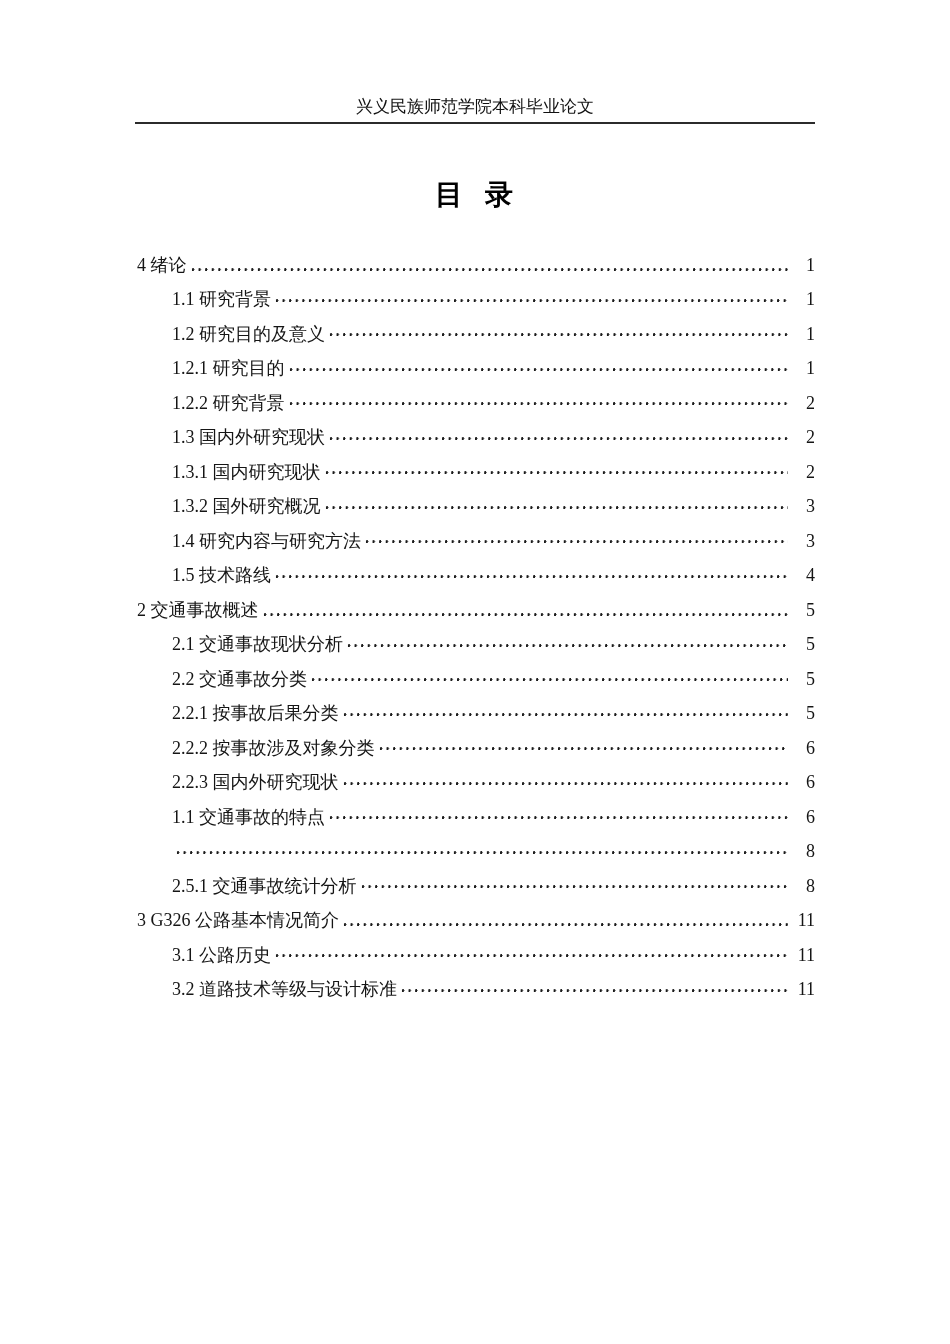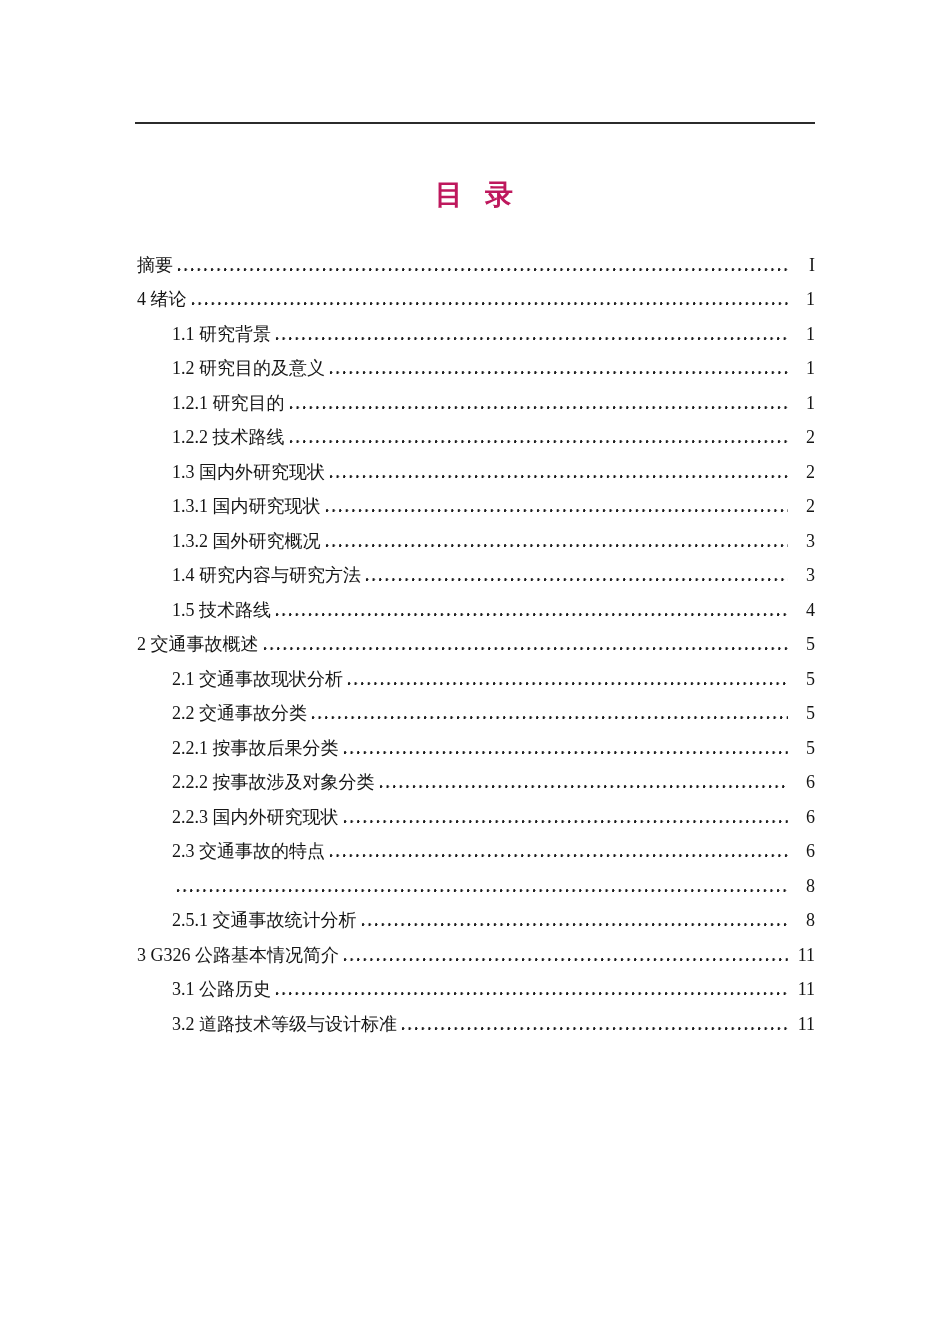--- a/index.html
+++ b/index.html
@@ -41,39 +41,40 @@
   .toc-title {
     position: absolute;
     top: 176px;
     left: 135px;
     right: 135px;
     text-align: center;
     font-size: 28px;
     font-weight: bold;
     letter-spacing: 2px;
     word-spacing: 10px;
-    color: #be185d;
+    color: #000000;
     font-family: "Liberation Sans", "DejaVu Sans", sans-serif;
   }
   .toc-list {
     position: absolute;
     top: 256px;
     left: 137px;
     width: 678px;
   }
   .toc-row {
     display: flex;
     align-items: baseline;
     font-size: 18px;
     line-height: 1.05;
     margin-bottom: 15.6px;
     color: #151515;
   }
   .toc-row.indent-1 {
     padding-left: 35px;
+    align-items: center;
   }
   .toc-label {
     white-space: nowrap;
     flex: 0 0 auto;
   }
   .toc-dots {
     flex: 1 1 auto;
     height: 4px;
     margin: 0 3px 0 4px;
     background-image: radial-gradient(circle at 2px 2.6px, #1b1b1b 1.15px, rgba(0,0,0,0) 1.5px);
@@ -86,53 +87,49 @@
     min-width: 24px;
     text-align: right;
     white-space: nowrap;
   }
 </style>
 </head>
 <body>
 
 <div class="page">
 
+  <div class="doc-header">兴义民族师范学院本科毕业论文</div>
 
   <div class="doc-header-rule"></div>
 
   <div class="toc-title">目 录</div>
 
   <div class="toc-list">
       <div class="toc-row">
-      <span class="toc-label">摘要</span>
-      <span class="toc-dots"></span>
-      <span class="toc-page">I</span>
-    </div>
-      <div class="toc-row">
       <span class="toc-label">4 绪论</span>
       <span class="toc-dots"></span>
       <span class="toc-page">1</span>
     </div>
       <div class="toc-row indent-1">
       <span class="toc-label">1.1 研究背景</span>
       <span class="toc-dots"></span>
       <span class="toc-page">1</span>
     </div>
       <div class="toc-row indent-1">
       <span class="toc-label">1.2 研究目的及意义</span>
       <span class="toc-dots"></span>
       <span class="toc-page">1</span>
     </div>
       <div class="toc-row indent-1">
       <span class="toc-label">1.2.1 研究目的</span>
       <span class="toc-dots"></span>
       <span class="toc-page">1</span>
     </div>
       <div class="toc-row indent-1">
-      <span class="toc-label">1.2.2 技术路线</span>
+      <span class="toc-label">1.2.2 研究背景</span>
       <span class="toc-dots"></span>
       <span class="toc-page">2</span>
     </div>
       <div class="toc-row indent-1">
       <span class="toc-label">1.3 国内外研究现状</span>
       <span class="toc-dots"></span>
       <span class="toc-page">2</span>
     </div>
       <div class="toc-row indent-1">
       <span class="toc-label">1.3.1 国内研究现状</span>
@@ -178,21 +175,21 @@
       <span class="toc-label">2.2.2 按事故涉及对象分类</span>
       <span class="toc-dots"></span>
       <span class="toc-page">6</span>
     </div>
       <div class="toc-row indent-1">
       <span class="toc-label">2.2.3 国内外研究现状</span>
       <span class="toc-dots"></span>
       <span class="toc-page">6</span>
     </div>
       <div class="toc-row indent-1">
-      <span class="toc-label">2.3 交通事故的特点</span>
+      <span class="toc-label">1.1 交通事故的特点</span>
       <span class="toc-dots"></span>
       <span class="toc-page">6</span>
     </div>
       <div class="toc-row indent-1">
       <span class="toc-dots"></span>
       <span class="toc-page">8</span>
     </div>
       <div class="toc-row indent-1">
       <span class="toc-label">2.5.1 交通事故统计分析</span>
       <span class="toc-dots"></span>

